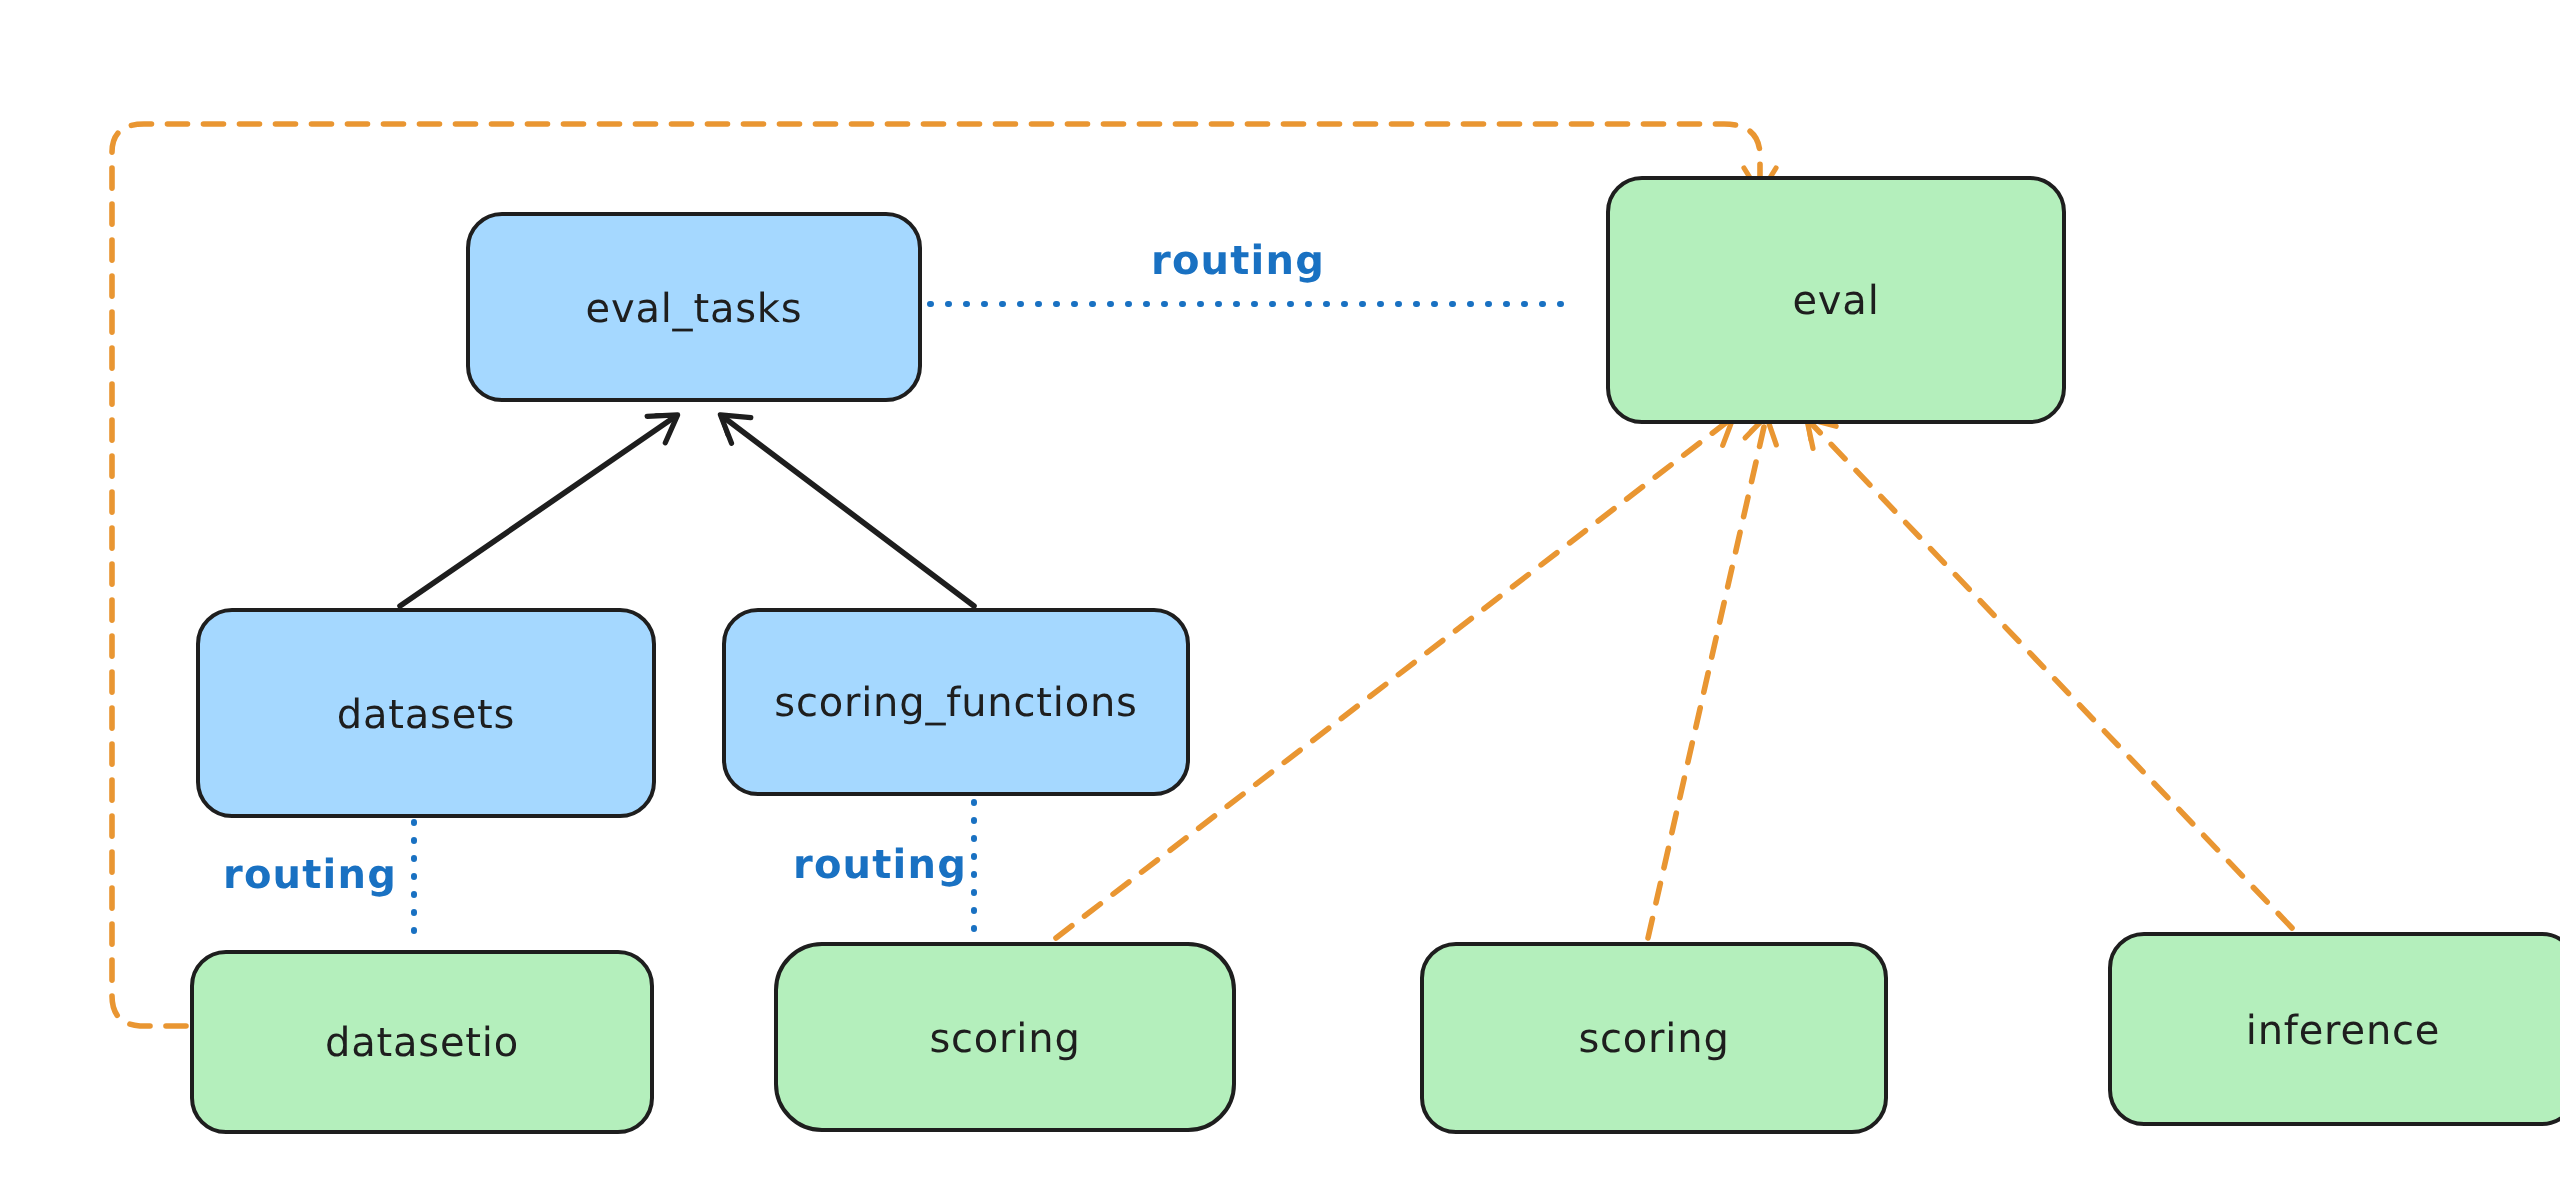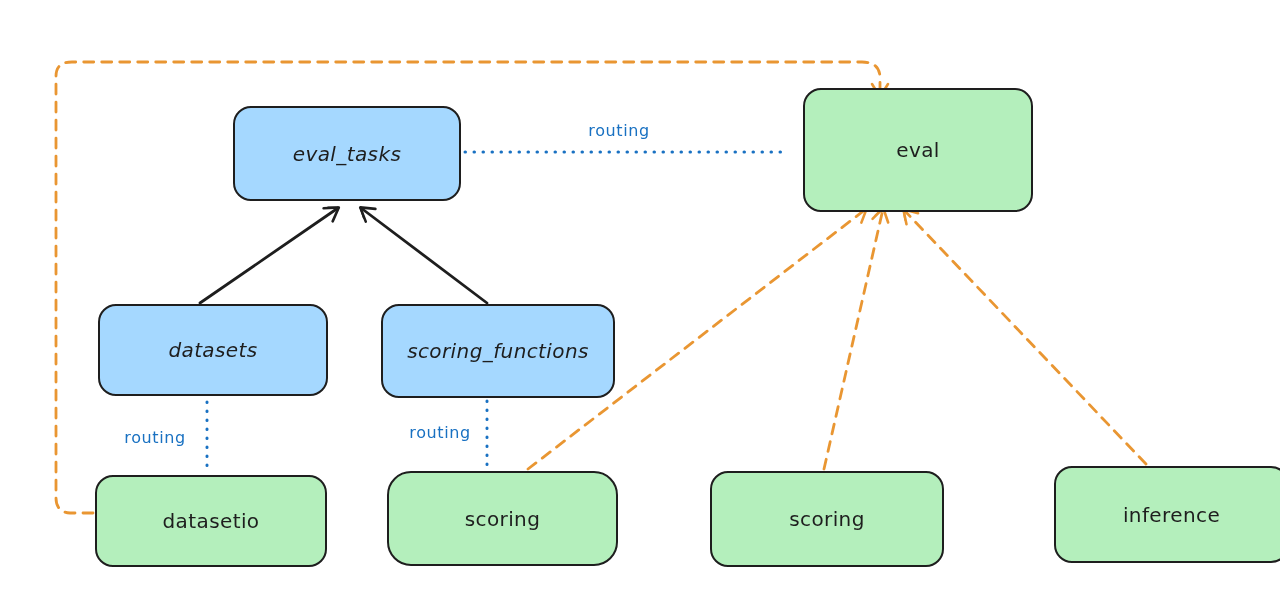--- a/index.html
+++ b/index.html
@@ -27,38 +27,38 @@
     border: 2.6px solid #1e1e1e;
     border-radius: 18px;
     display: flex;
     align-items: center;
     justify-content: center;
     font-size: 20px;
     color: #1e1e1e;
     letter-spacing: 0.4px;
     z-index: 2;
   }
-  .node.blue  { background: #a5d8ff; font-style: italic; }
+  .node.blue  { background: #a5d8ff; }
   .node.green { background: #b4efbc; }
 
   #node-eval-tasks        { left: 233px;  top: 106px; width: 228px; height: 95px; }
   #node-eval              { left: 786px;  top: 88px; width: 230px; height: 124px; margin-left: 17px; }
-  #node-datasets          { left: 98px;   top: 304px; width: 230px; height: 92px; justify-content: center; }
-  #node-scoring-functions { left: 381px;  top: 304px; width: 234px; height: 94px; }
+  #node-datasets          { left: 98px;   top: 304px; width: 230px; height: 105px; justify-content: center; }
+  #node-scoring-functions { left: 361px;  top: 304px; width: 234px; height: 94px; }
   #node-datasetio         { left: 95px;   top: 475px; width: 232px; height: 92px; justify-content: center; }
   #node-scoring           { left: 387px;  top: 471px; width: 231px; height: 95px; border-radius: 24px; }
   #node-agents            { left: 710px;  top: 471px; width: 234px; height: 96px; }
   #node-inference         { left: 1054px; top: 466px; width: 235px; height: 97px; }
 
   .edge-label {
     position: absolute;
     transform: translate(-50%, -50%);
     color: #1971c2;
-    font-size: 16px;
-    font-weight: normal;
+    font-size: 20px;
+    font-weight: bold;
     letter-spacing: 0.6px;
     z-index: 3;
     white-space: nowrap;
   }
   #routing-top      { left: 619px; top: 130px; }
   #routing-datasets { left: 155px; top: 437px; }
   #routing-scoring  { left: 440px; top: 432px; }
 </style>
 </head>
 <body>

